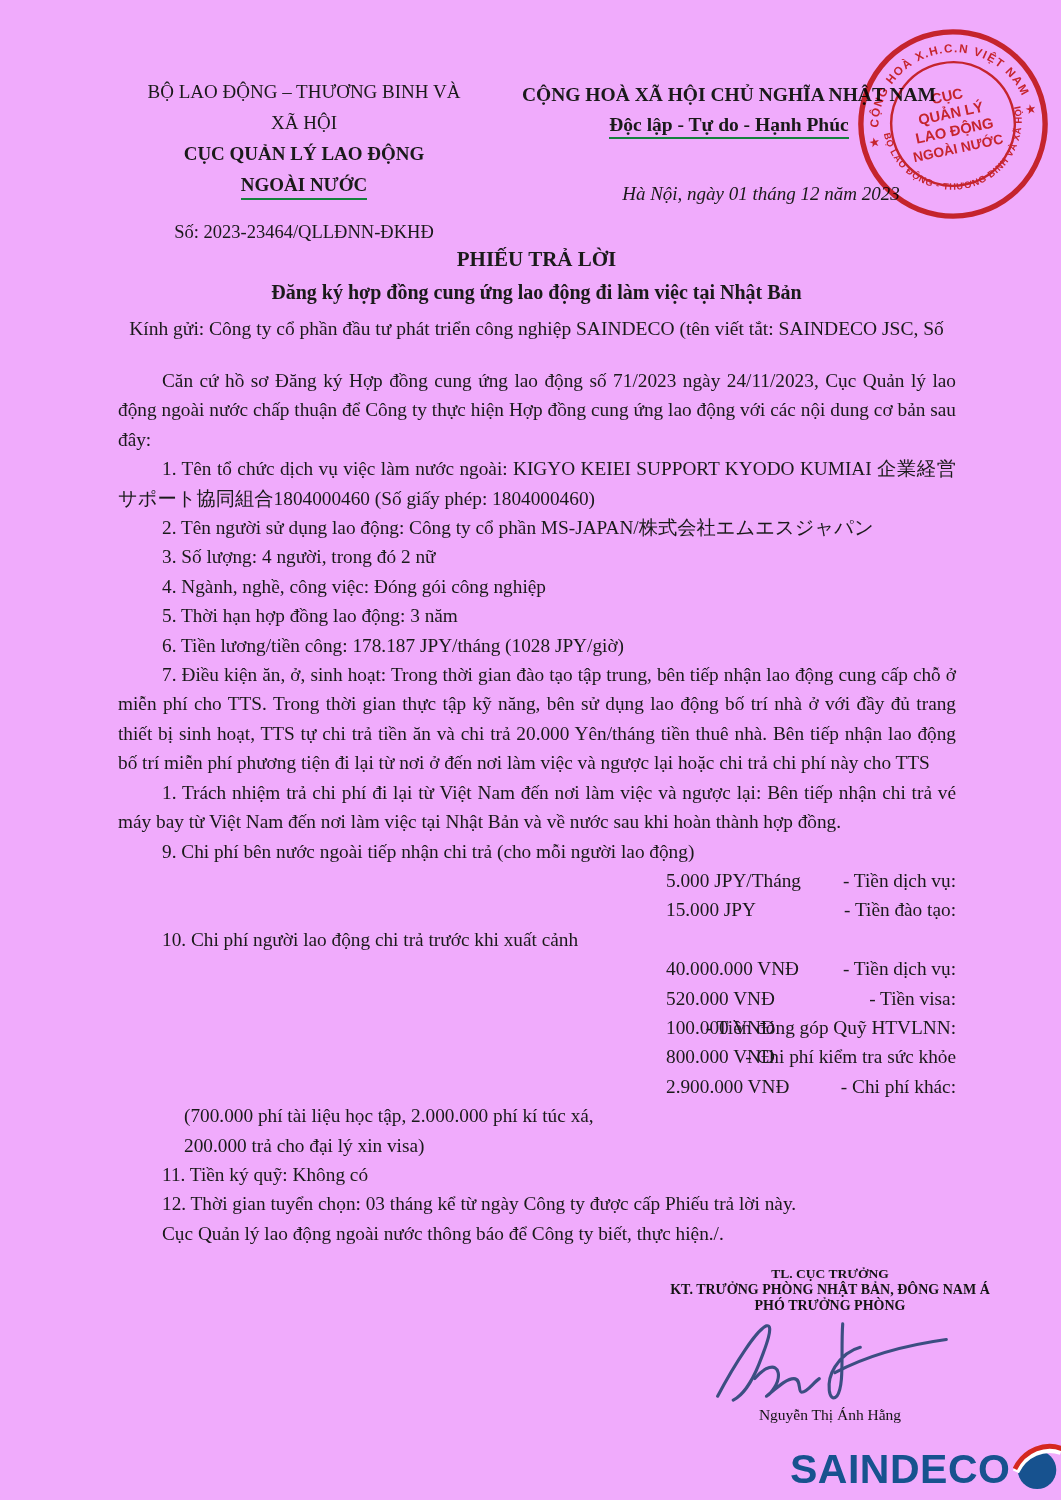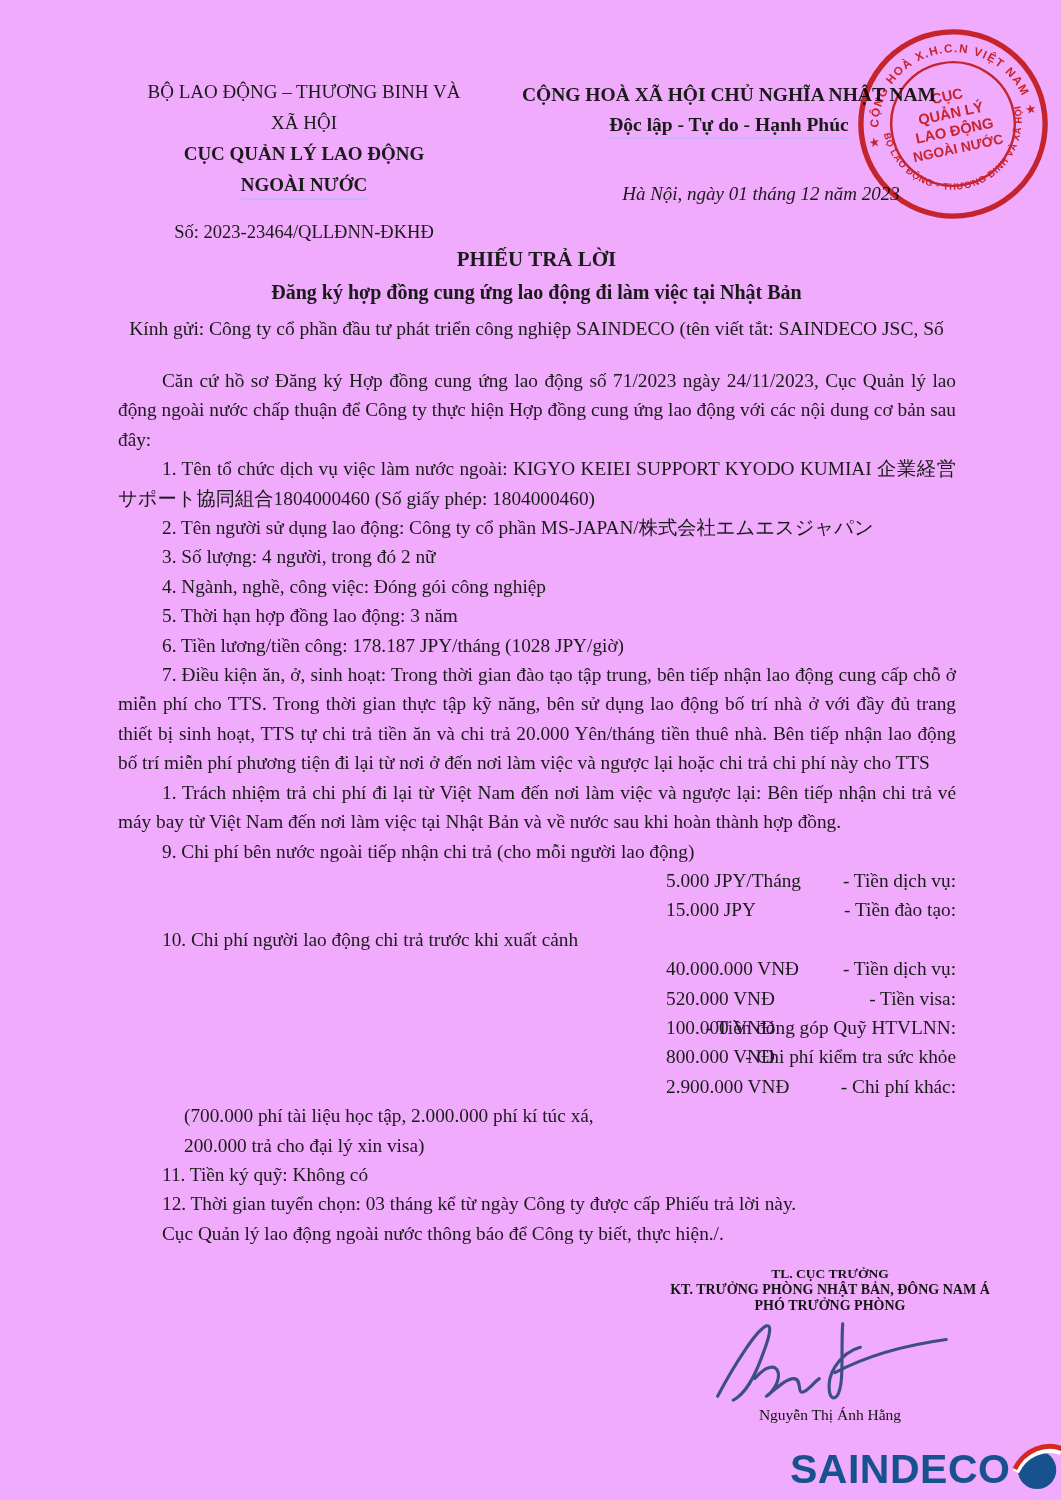--- a/index.html
+++ b/index.html
@@ -3,21 +3,21 @@
 <meta charset="utf-8">
 <style>
   html,body{margin:0;padding:0;background:#ffffff;}
   .page{
     position:relative;width:1061px;height:1500px;background:#f0abfc;
     font-family:"Liberation Serif","DejaVu Serif",serif;color:#1a1a1a;overflow:hidden;padding-left:12px;
   }
   
   .hdr-left{position:absolute;top:76px;left:118px;width:372px;text-align:center;font-size:19px;line-height:31px;}
   .hdr-left .bold{font-weight:bold;}
-  .u2{display:inline-block;border-bottom:2px solid #c4b5fd;padding-bottom:1px;line-height:1.2;}
+  .u2{display:inline-block;border-bottom:2px solid #15803d;padding-bottom:1px;line-height:1.2;}
   .doc-number{margin-top:17px;font-size:18.5px;}
   .hdr-right{position:absolute;top:80px;left:498px;width:462px;text-align:center;}
   .hdr-right .r1{font-weight:bold;font-size:19.5px;line-height:30px;}
   .hdr-right .r2{font-weight:bold;font-size:19.5px;margin-top:3px;}
   .date-line{font-style:italic;font-size:19px;margin-top:44px;transform:translateX(32px);}
   
   .stamp{position:absolute;top:26px;left:855px;width:196px;height:196px;transform:rotate(-12deg);
          mix-blend-mode:multiply;opacity:.93;}
   
   .title-block{position:absolute;top:247px;left:0;width:100%;text-align:center;}

